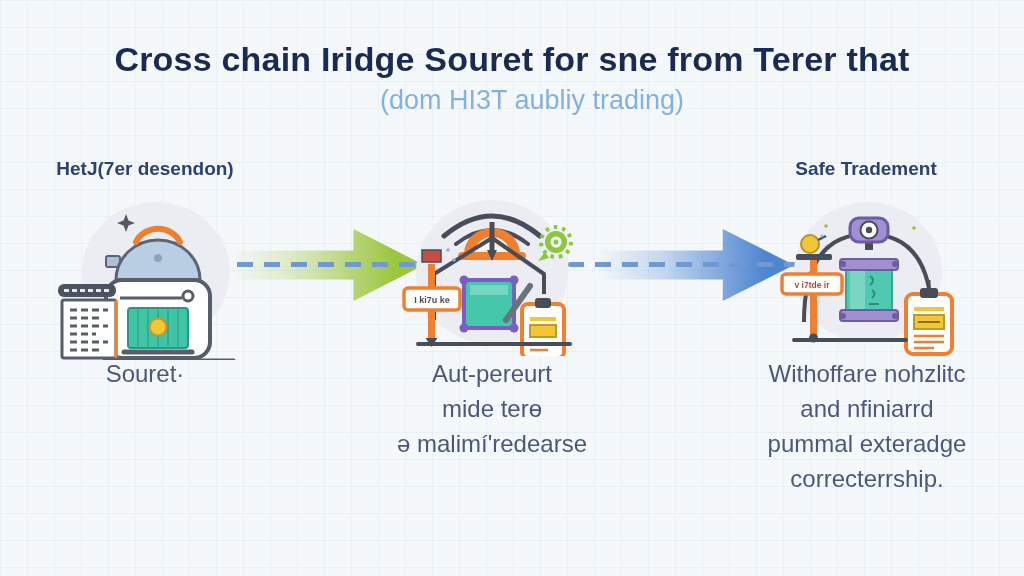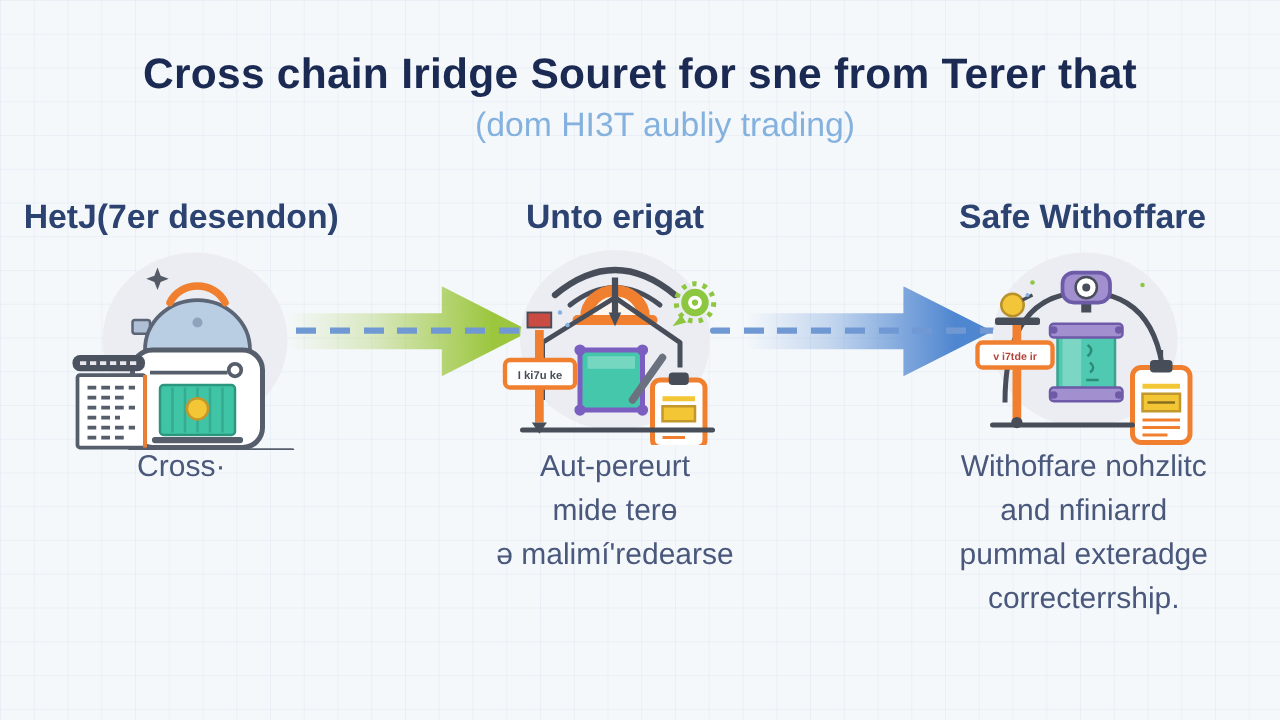--- a/index.html
+++ b/index.html
@@ -15,21 +15,21 @@
   .title{
     position:absolute;top:40px;left:0;width:100%;text-align:center;
     font-size:34px;font-weight:700;color:#1b2a52;letter-spacing:0.2px;
   }
   .subtitle{
     position:absolute;top:85px;left:0;width:100%;text-align:center;
     font-size:27px;font-weight:400;color:#84b1de;padding-left:20px;
   }
   .step-header{
     position:absolute;top:158px;text-align:center;
-    font-size:27px;font-weight:700;color:#2c4270;
+    font-size:19px;font-weight:700;color:#2c4270;
   }
   #h1{left:15px;width:260px;}
   #h2{left:362px;width:260px;}
   #h3{left:736px;width:260px;}
   .illus{position:absolute;width:200px;height:164px;z-index:3;}
   #i1{left:48px;top:196px;}
   #i2{left:392px;top:192px;}
   #i3{left:766px;top:192px;}
   .arrow{position:absolute;top:229px;height:72px;z-index:1;}
   #arrow-green{
@@ -61,22 +61,21 @@
 </style>
 </head>
 <body>
 
 <div class="stage">
 
   <div class="title">Cross chain Iridge Souret for sne from Terer that</div>
   <div class="subtitle">(dom HI3T aubliy trading)</div>
 
   <div class="step-header" id="h1">HetJ(7er desendon)</div>
-  <div class="step-header" id="h2">Unto erigat</div>
-  <div class="step-header" id="h3">Safe Withoffare</div>
+  <div class="step-header" id="h3">Safe Tradement</div>
 
   <div class="arrow" id="arrow-green"></div>
   <div class="arrow" id="arrow-blue"></div>
   <div class="dash" id="dash1"></div>
   <div class="dash" id="dash2"></div>
 
   <svg class="illus" id="i1" viewBox="0 0 200 164">
     <ellipse cx="108" cy="76" rx="74" ry="70" fill="#ebedf2"></ellipse>
     <path d="M78,18 l2.5,6.5 6.5,2.5 -6.5,2.5 -2.5,6.5 -2.5,-6.5 -6.5,-2.5 6.5,-2.5 z" fill="#555b66"></path>
     <g>
@@ -188,21 +187,21 @@
       <rect x="148" y="123" width="30" height="14" fill="#f3c636" stroke="#c2972b" stroke-width="2"></rect>
       <path d="M152,130 h22" stroke="#8a6d1f" stroke-width="2"></path>
       <path d="M148,144 h30 M148,150 h30 M148,156 h20" stroke="#f08030" stroke-width="2.5"></path>
     </g>
     <circle cx="60" cy="34" r="1.8" fill="#8dc63f"></circle>
     <circle cx="148" cy="36" r="1.8" fill="#8dc63f"></circle>
     <circle cx="56" cy="44" r="1.6" fill="#86b3e0"></circle>
     <path d="M28,148 h112" stroke="#474d59" stroke-width="4" stroke-linecap="round"></path>
   </svg>
 
-  <div class="caption" id="c1">Cross·</div>
+  <div class="caption" id="c1">Souret·</div>
   <div class="caption" id="c2">Aut-pereurt
 mide terɵ
 ə malimí'redearse</div>
   <div class="caption" id="c3">Withoffare nohzlitc
 and nfiniarrd
 pummal exteradge
 correcterrship.</div>
 
 
 </div>

